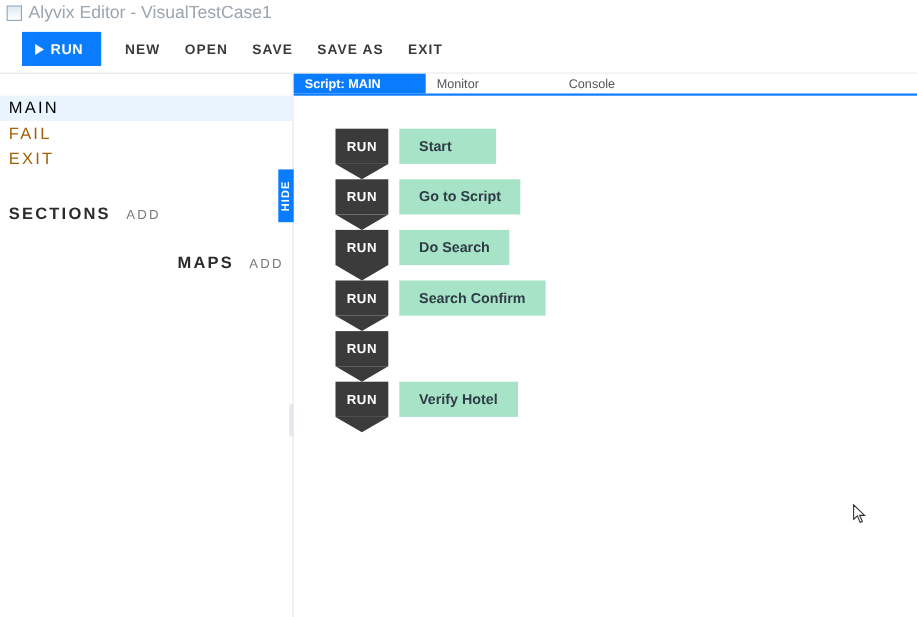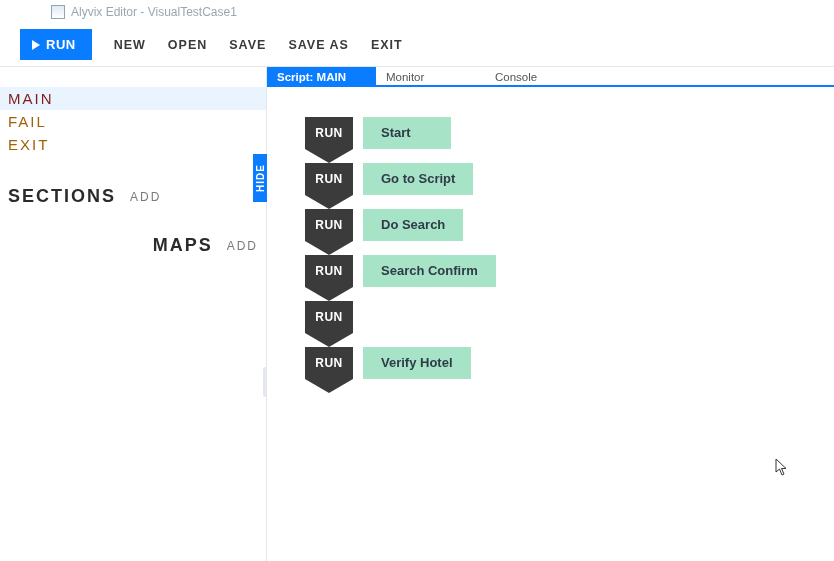--- a/index.html
+++ b/index.html
@@ -9,25 +9,24 @@
     background: #fff;
     width: 834px;
     height: 561px;
     overflow: hidden;
     position: relative;
   }
   .titlebar {
     height: 24px;
     padding: 3px 6px;
     color: #9aa6b0;
-    font-size: 12px;
+    font-size: 16px;
     display: flex;
     align-items: center;
     gap: 6px;
-    margin-left: 45px;
   }
   .titlebar .appicon {
     width: 14px; height: 14px;
     border: 1px solid #8ea4b7;
     display: inline-block;
     background: linear-gradient(#dfeaf3,#fff);
   }
   .toolbar {
     height: 42px;
     display: flex;
@@ -77,50 +76,50 @@
   }
   .sectionlist li {
     padding: 3px 10px 3px 8px;
     font-size: 15px;
     letter-spacing: 2px;
     color: #a16207;
     cursor: pointer;
   }
   .sectionlist li.selected {
     background: #eaf4ff;
-    color: #7f1d1d;
+    color: #000000;
   }
   .catrow {
     display:flex; align-items:center; gap:14px;
     padding: 12px 8px 2px 8px;
   }
   .catlabel {
     font-weight:700;
-    font-size:18px;
+    font-size:15px;
     letter-spacing:2px;
     color:#2b2b2b;
   }
   .addlink {
     color:#7a7a7a;
     letter-spacing:2px;
     font-size:12px;
     cursor:pointer;
   }
   .rightpane {
     position: relative;
     flex:1;
   }
   .tabs {
     display:flex;
     height:20px;
     border-bottom:2px solid #0a7cff;
     background:#fff;
   }
   .tab {
-    width:109px;
+    width:120px;
     font-size:11.5px;
     line-height:20px;
     padding-left:10px;
     color:#555;
     cursor:pointer;
   }
   .tab.active {
     background:#0a7cff;
     color:#fff;
     font-weight:600;

